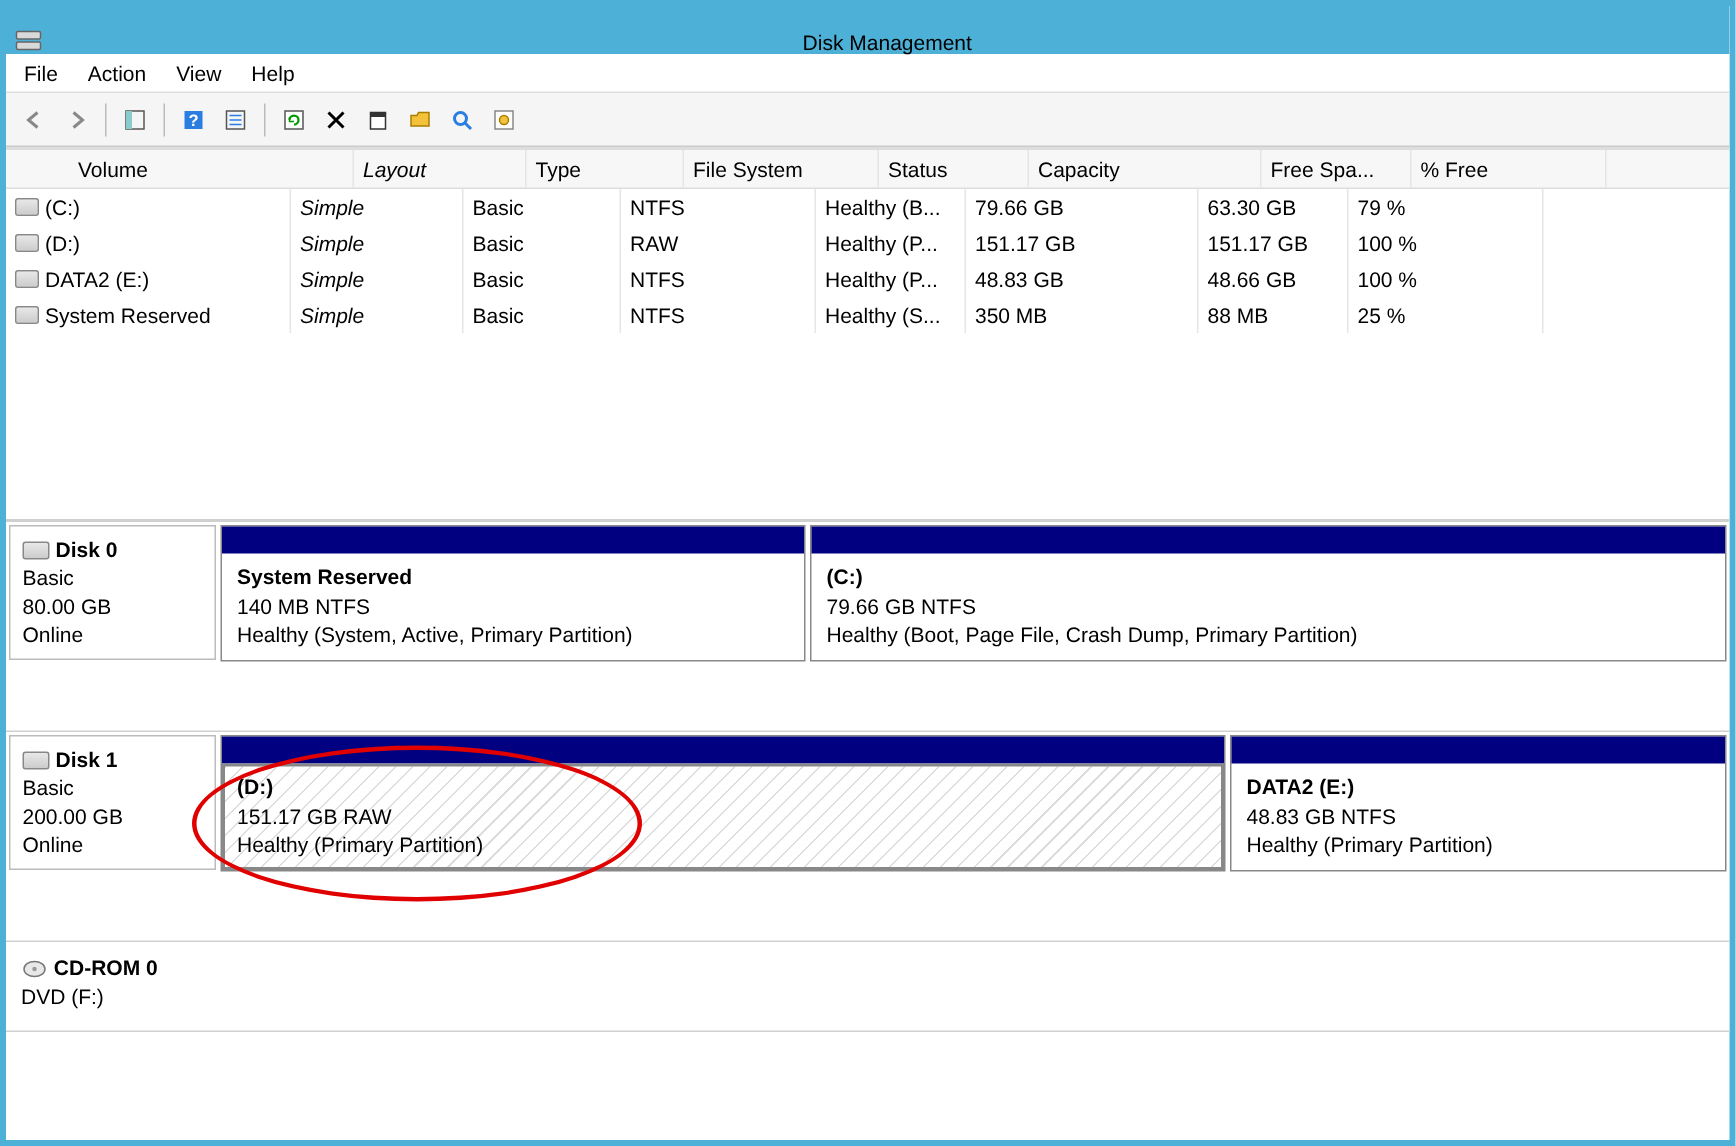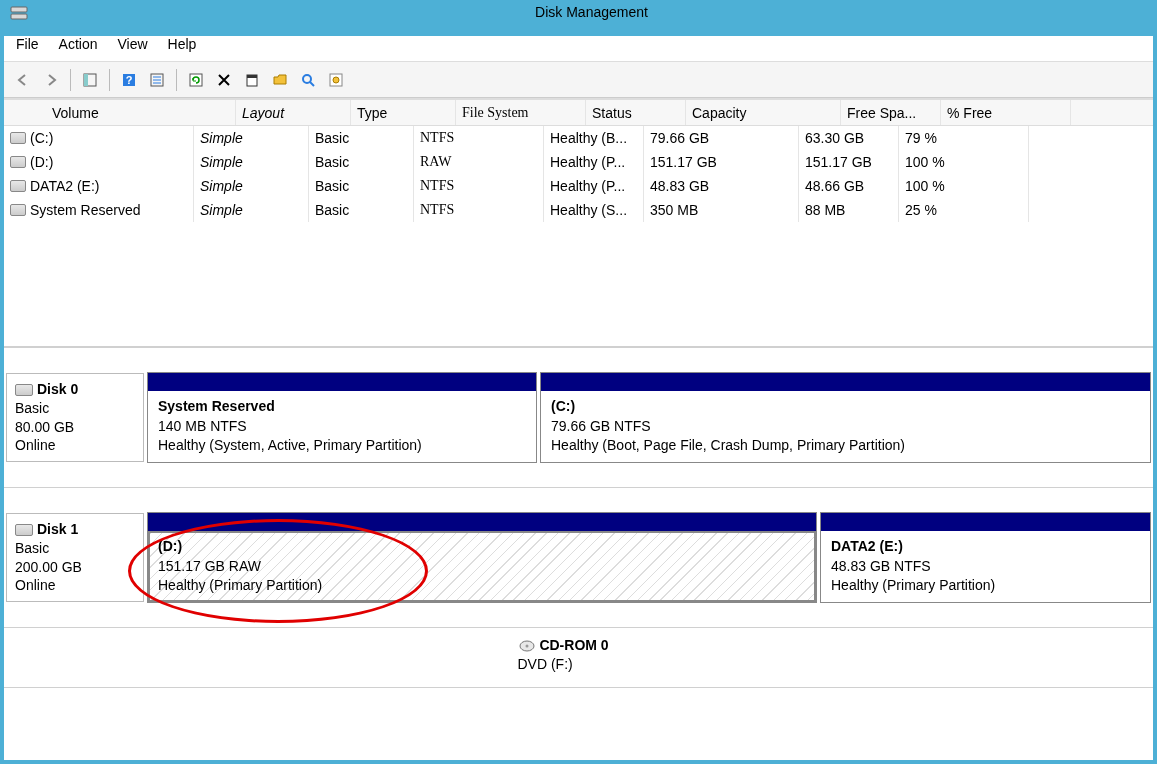--- a/index.html
+++ b/index.html
@@ -11,40 +11,40 @@
     width: 1157px;
     height: 764px;
     overflow: hidden;
     border: 4px solid #4db0d6;
   }
   
   .titlebar {
     height: 32px;
     background: #4db0d6;
     display: flex;
-    align-items: flex-start;
+    align-items: flex-end;
     padding: 0 6px;
     color: #000;
   }
   .titlebar .app-icon {
     width: 18px; height: 18px;
     margin-right: 8px;
     display: inline-block;
   }
   .titlebar .title {
     flex: 1;
     text-align: center;
     font-size: 14px;
   }
   
   .menubar {
     height: 26px;
     background: #fff;
     display: flex;
-    align-items: flex-start;
+    align-items: center;
     padding: 0 12px;
     gap: 20px;
     border-bottom: 1px solid #ddd;
   }
   .menubar span { cursor: default; }
   
   .toolbar {
     height: 36px;
     background: #f5f5f5;
     border-bottom: 1px solid #ccc;
@@ -88,21 +88,21 @@
     display: inline-flex;
     align-items: center;
   }
   .vl-row {
     display: flex;
     height: 24px;
   }
   .col-volume { width: 190px; }
   .col-layout { width: 115px; font-style: italic; }
   .col-type   { width: 105px; }
-  .col-fs     { width: 130px; font-family: Liberation Serif, serif; }
+  .col-fs     { width: 130px; }
   .col-status { width: 100px; }
   .col-cap    { width: 155px; }
   .col-free   { width: 100px; }
   .col-pct    { width: 130px; }
   .vl-row .col-volume { gap: 4px; }
   .drive-ico {
     width: 16px; height: 12px;
     background: linear-gradient(#e8e8e8,#ccc);
     border: 1px solid #888;
     border-radius: 2px;
@@ -114,21 +114,21 @@
   .disk-area {
     border-top: 2px solid #d0d0d0;
     background: #fff;
   }
   .disk-row {
     display: flex;
     border-bottom: 1px solid #d0d0d0;
     padding: 2px;
     gap: 3px;
     min-height: 140px;
-    align-items: center;
+    align-items: flex-start;
   }
   .disk-row.short { min-height: 60px; flex-direction: column; }
   .disk-label {
     width: 138px;
     border: 1px solid #bbb;
     padding: 6px 8px;
     background: #fff;
     line-height: 1.35;
   }
   .disk-label .dname { font-weight: bold; }

